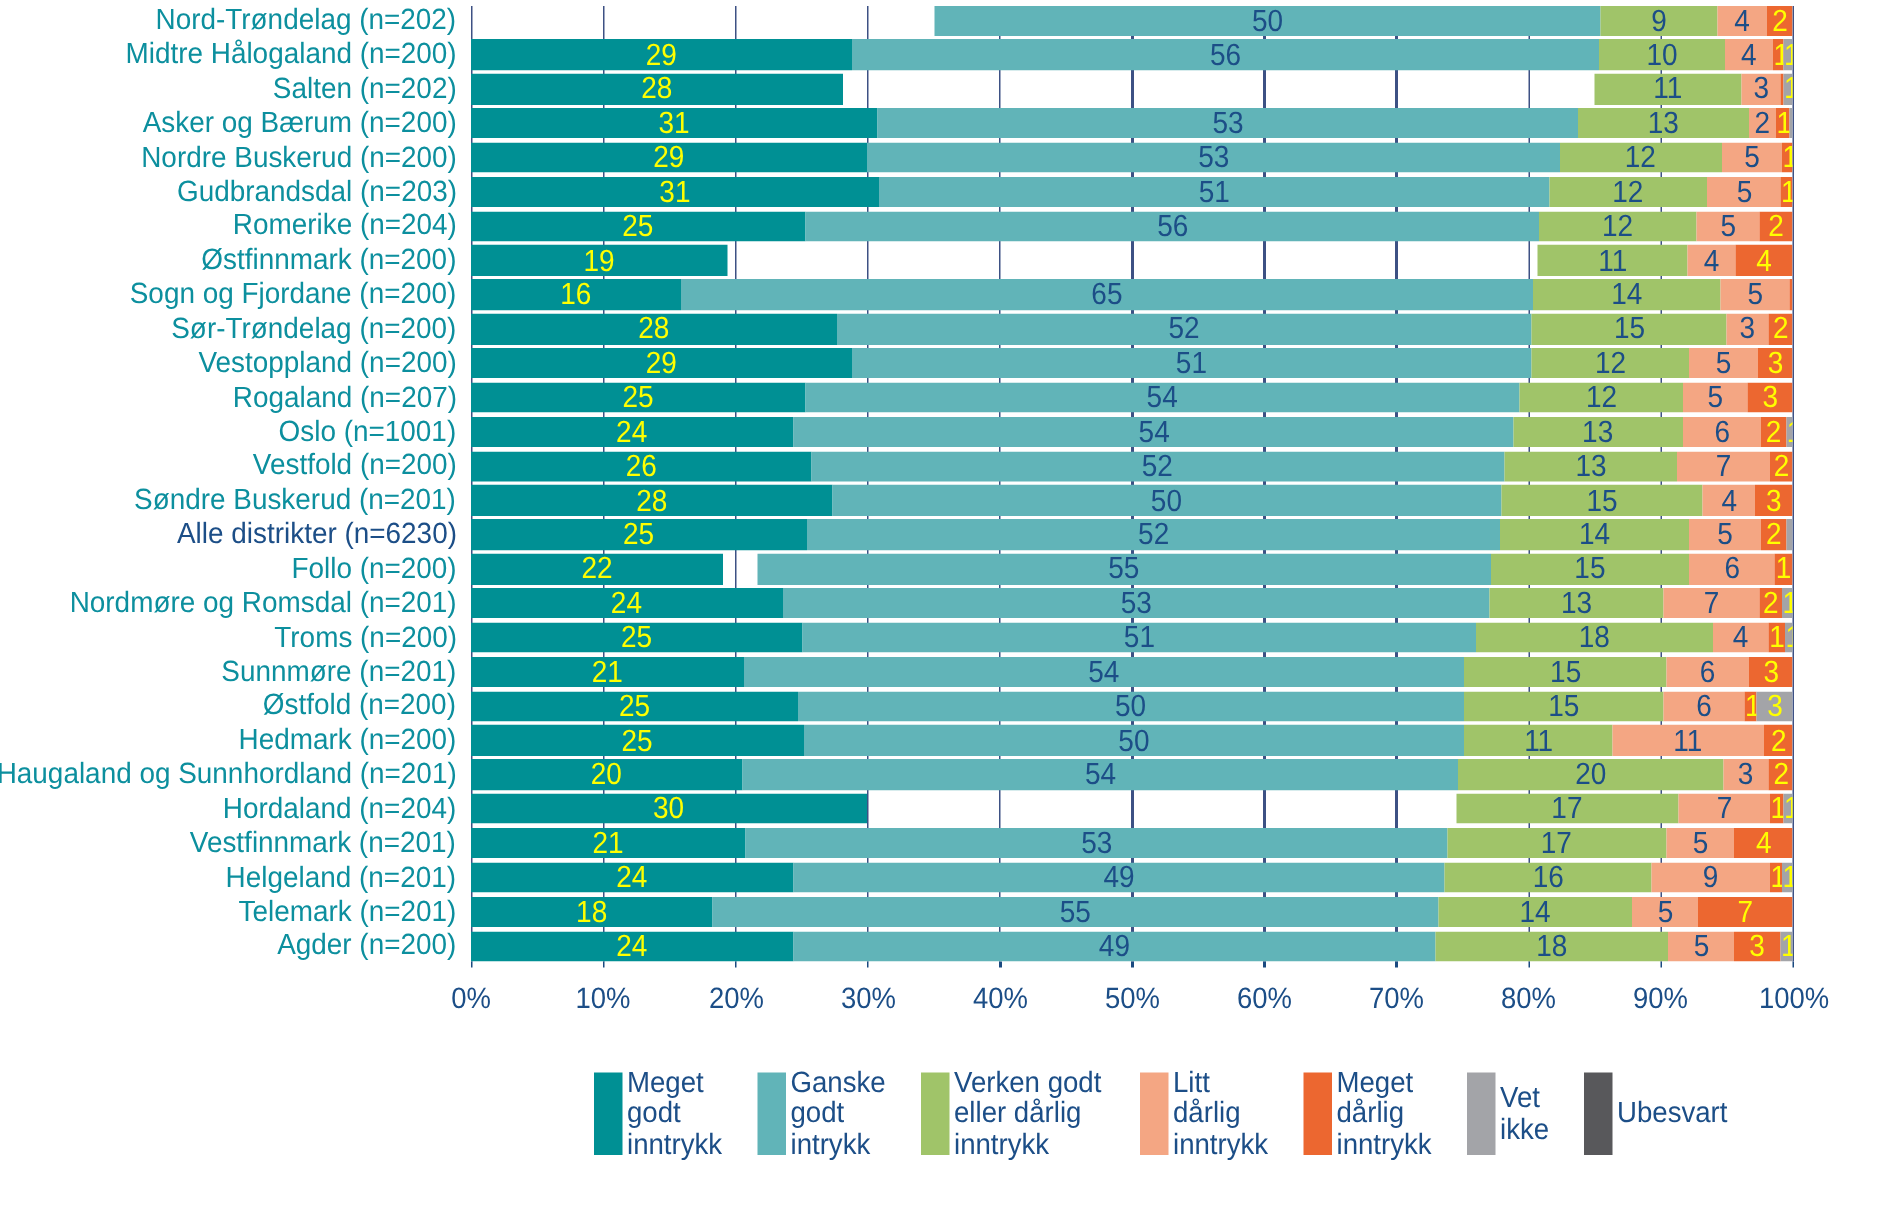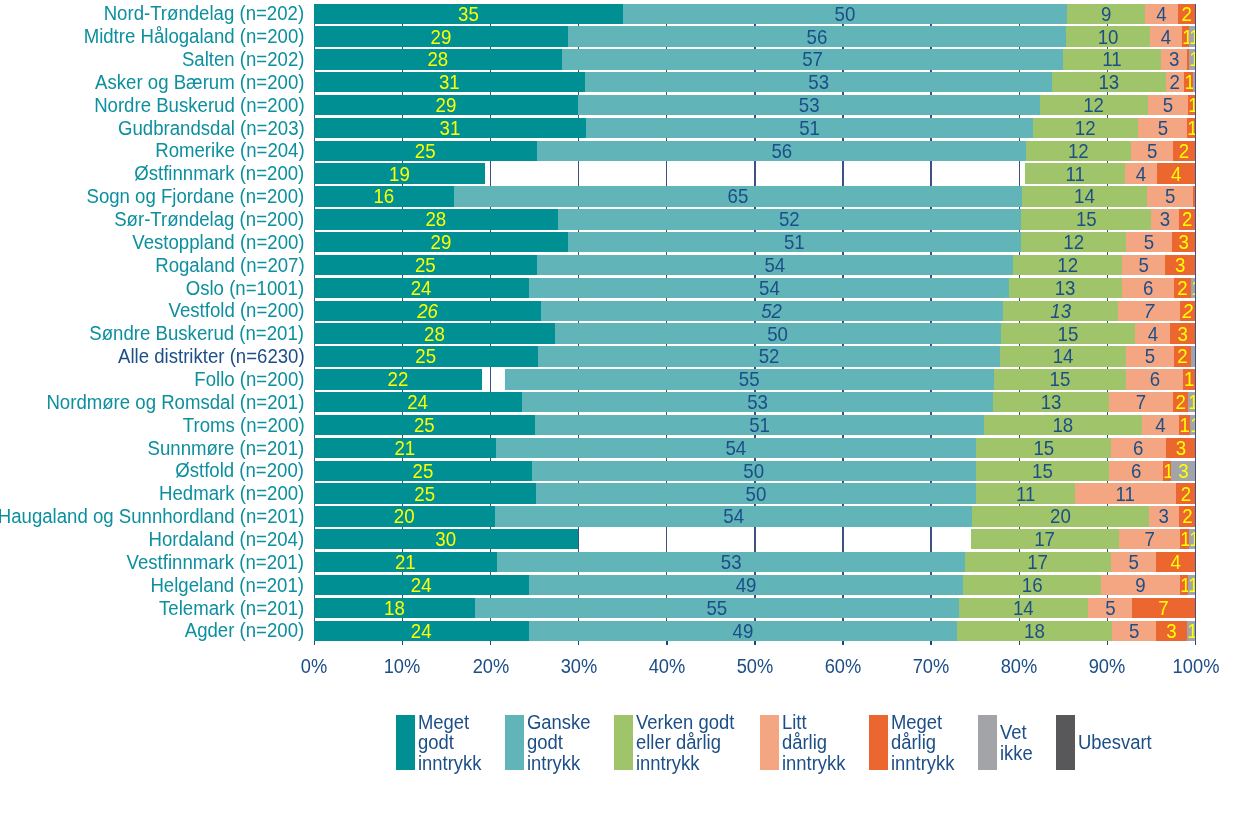--- a/index.html
+++ b/index.html
@@ -39,23 +39,20 @@
     <div class="gridline" style="left: 577.96px; top: 3.5px; height: 637.415px;"></div>
     <div class="gridline" style="left: 666.08px; top: 3.5px; height: 637.415px;"></div>
     <div class="gridline" style="left: 754.2px; top: 3.5px; height: 637.415px;"></div>
     <div class="gridline" style="left: 842.32px; top: 3.5px; height: 637.415px;"></div>
     <div class="gridline" style="left: 930.44px; top: 3.5px; height: 637.415px;"></div>
     <div class="gridline" style="left: 1018.56px; top: 3.5px; height: 637.415px;"></div>
     <div class="gridline" style="left: 1106.68px; top: 3.5px; height: 637.415px;"></div>
     <div class="gridline" style="left: 1194.8px; top: 3.5px; height: 637.415px;"></div>
     <div class="cat-label" style="top: 4.365px;">Nord-Trøndelag (n=202)</div>
     <div class="bar-row" style="left: 314.3px; top: 3.5px; height: 20.33px; width: 881.2px;">
-      <div class="seg" style="position: absolute; left: 0px; width: 308.949px; top: 0px; height: 20.33px; background: rgb(0, 144, 148);">
-        <span style="color: rgb(255, 255, 0);">35</span>
-      </div>
       <div class="seg" style="position: absolute; left: 308.949px; width: 443.949px; top: 0px; height: 20.33px; background: rgb(97, 180, 184);">
         <span style="color: rgb(28, 78, 135);">50</span>
       </div>
       <div class="seg" style="position: absolute; left: 752.897px; width: 78.1624px; top: 0px; height: 20.33px; background: rgb(160, 196, 105);">
         <span style="color: rgb(28, 78, 135);">9</span>
       </div>
       <div class="seg" style="position: absolute; left: 831.06px; width: 32.7806px; top: 0px; height: 20.33px; background: rgb(244, 166, 131);">
         <span style="color: rgb(28, 78, 135);">4</span>
       </div>
       <div class="seg" style="position: absolute; left: 863.84px; width: 17.3596px; top: 0px; height: 20.33px; background: rgb(236, 103, 48);">
@@ -81,23 +78,20 @@
       </div>
       <div class="seg" style="position: absolute; left: 874.679px; width: 6.52088px; top: 0px; height: 20.33px; background: rgb(163, 164, 168);">
         <span style="color: rgb(255, 255, 0);">1</span>
       </div>
     </div>
     <div class="cat-label" style="top: 50.075px;">Salten (n=202)</div>
     <div class="bar-row" style="left: 314.3px; top: 49.21px; height: 20.33px; width: 881.2px;">
       <div class="seg" style="position: absolute; left: 0px; width: 247.705px; top: 0px; height: 20.33px; background: rgb(0, 144, 148);">
         <span style="color: rgb(255, 255, 0);">28</span>
       </div>
-      <div class="seg" style="position: absolute; left: 247.705px; width: 501.227px; top: 0px; height: 20.33px; background: rgb(97, 180, 184);">
-        <span style="color: rgb(28, 78, 135);">57</span>
-      </div>
       <div class="seg" style="position: absolute; left: 748.932px; width: 97.8132px; top: 0px; height: 20.33px; background: rgb(160, 196, 105);">
         <span style="color: rgb(28, 78, 135);">11</span>
       </div>
       <div class="seg" style="position: absolute; left: 846.745px; width: 26.436px; top: 0px; height: 20.33px; background: rgb(244, 166, 131);">
         <span style="color: rgb(28, 78, 135);">3</span>
       </div>
       <div class="seg" style="position: absolute; left: 873.181px; width: 1.67428px; top: 0px; height: 20.33px; background: rgb(236, 103, 48);"></div>
       <div class="seg" style="position: absolute; left: 874.855px; width: 6.34464px; top: 0px; height: 20.33px; background: rgb(163, 164, 168);">
         <span style="color: rgb(255, 255, 0);">1</span>
       </div>
@@ -275,21 +269,21 @@
         <span style="color: rgb(28, 78, 135);">6</span>
       </div>
       <div class="seg" style="position: absolute; left: 859.608px; width: 16.8326px; top: 0px; height: 20.33px; background: rgb(236, 103, 48);">
         <span style="color: rgb(255, 255, 0);">2</span>
       </div>
       <div class="seg" style="position: absolute; left: 876.441px; width: 4.75896px; top: 0px; height: 20.33px; background: rgb(163, 164, 168);">
         <span style="color: rgb(255, 255, 0);">1</span>
       </div>
     </div>
     <div class="cat-label" style="top: 301.48px;">Vestfold (n=200)</div>
-    <div class="bar-row" style="left: 314.3px; top: 300.615px; height: 35px; width: 881.2px; font-style: italic;">
+    <div class="bar-row" style="left: 314.3px; top: 300.615px; height: 35px; width: 881.2px;">
       <div class="seg" style="position: absolute; left: 0px; width: 227.173px; top: 0px; height: 20.33px; background: rgb(0, 144, 148);">
         <span style="color: rgb(255, 255, 0);">26</span>
       </div>
       <div class="seg" style="position: absolute; left: 227.173px; width: 461.132px; top: 0px; height: 20.33px; background: rgb(97, 180, 184);">
         <span style="color: rgb(28, 78, 135);">52</span>
       </div>
       <div class="seg" style="position: absolute; left: 688.305px; width: 115.437px; top: 0px; height: 20.33px; background: rgb(160, 196, 105);">
         <span style="color: rgb(28, 78, 135);">13</span>
       </div>
       <div class="seg" style="position: absolute; left: 803.743px; width: 62.0365px; top: 0px; height: 20.33px; background: rgb(244, 166, 131);">

